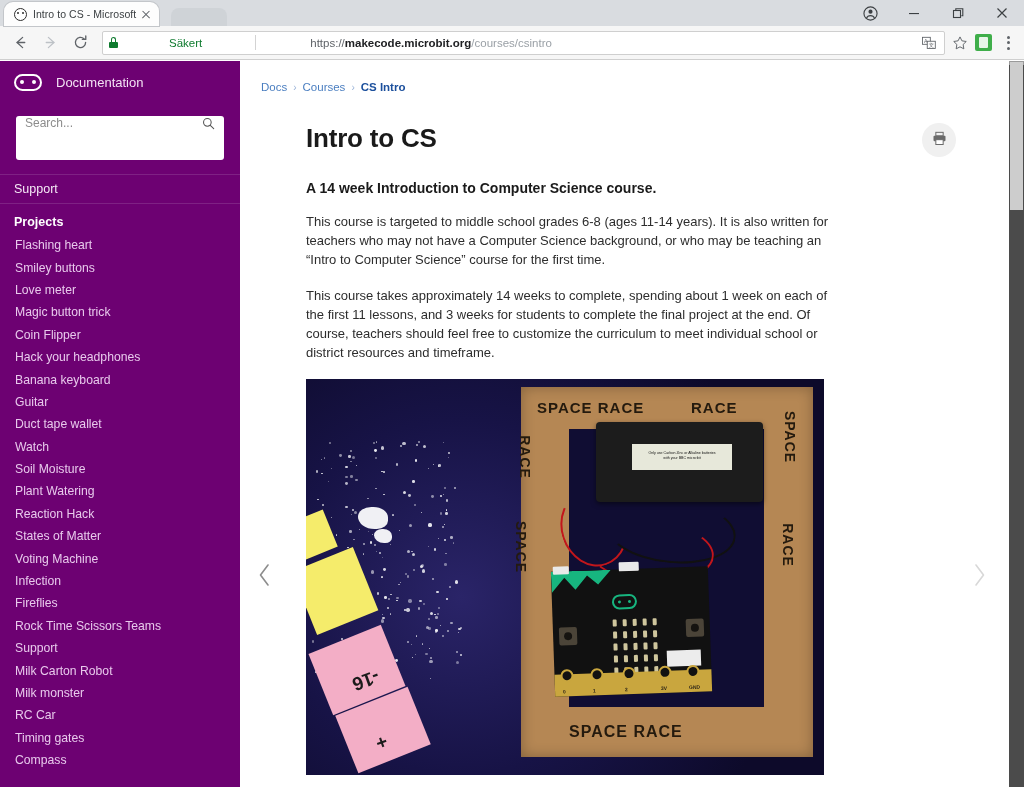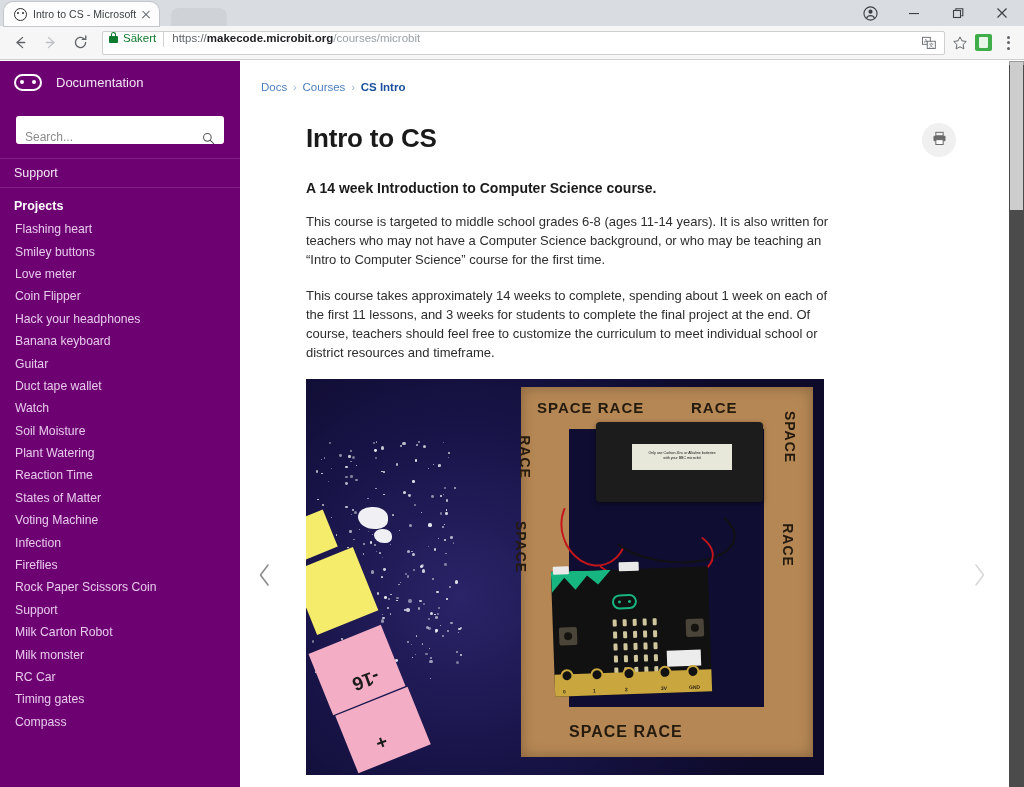--- a/index.html
+++ b/index.html
@@ -122,23 +122,25 @@
 
   .omnibox {
     flex: 1 1 auto;
     height: 24px;
     margin-left: 6px;
     margin-right: 4px;
     background: #ffffff;
     border: 1px solid #cfcfcf;
     border-radius: 2px;
     display: flex;
+    align-items: center;
     padding: 0 6px;
     font-size: 11.5px;
     overflow: hidden;
+    gap: 46px;
   }
   .lock {
     width: 9px; height: 11px;
     position: relative;
     margin-right: 5px;
     flex: 0 0 9px;
   }
   .lock-body {
     position: absolute;
     bottom: 0; left: 0;
@@ -219,25 +221,25 @@
     border-radius: 50%;
     background: #ffffff;
     top: 4.5px;
   }
   .mb-logo:before { left: 4px; }
   .mb-logo:after  { right: 4px; }
   .sb-brand-text { color: #f3e2f4; font-size: 13px; }
 
   .sb-searchwrap { padding: 13px 16px 14px 16px; }
   .sb-search {
-    height: 28px;
+    height: 44px;
     background: #ffffff;
     border-radius: 3px;
     display: flex;
-    align-items: flex-end;
+    align-items: flex-start;
     padding: 0 9px;
   }
   .sb-search input {
     flex: 1 1 auto;
     border: none;
     outline: none;
     font-size: 12px;
     font-family: "Liberation Sans", sans-serif;
     color: #333;
     background: transparent;
@@ -591,21 +593,21 @@
         </svg>
     </div>
 
     <div class="omnibox">
       <span class="lock">
         <span class="lock-shackle"></span>
         <span class="lock-body"></span>
       </span>
       <span class="secure-label">Säkert</span>
       <span class="omni-sep"></span>
-      <span class="url"><span class="scheme">https://</span><span class="host">makecode.microbit.org</span><span class="path">/courses/microbit</span></span>
+      <span class="url"><span class="scheme">https://</span><span class="host">makecode.microbit.org</span><span class="path">/courses/csintro</span></span>
       <span style="flex:1 1 auto"></span>
       <span class="omni-icons">
         <span class="tb-icon">
           <svg width="14" height="14" viewBox="0 0 16 16">
               <rect x="0.5" y="1.5" width="9" height="8" fill="none" stroke="#5f6368" stroke-width="1"></rect>
               <text x="2.2" y="7.6" font-size="6" fill="#5f6368" font-family="Liberation Sans, sans-serif">A</text>
               <rect x="6" y="6" width="9.2" height="8.2" fill="#fff" stroke="#5f6368" stroke-width="1"></rect>
               <text x="7.8" y="12.6" font-size="6" fill="#5f6368" font-family="Liberation Sans, sans-serif">文</text>
             </svg>
         </span>
@@ -656,20 +658,23 @@
           <li>
             <span>Flashing heart</span>
           </li>
           <li>
             <span>Smiley buttons</span>
           </li>
           <li>
             <span>Love meter</span>
           </li>
           <li>
+            <span>Magic button trick</span>
+          </li>
+          <li>
             <span>Coin Flipper</span>
           </li>
           <li>
             <span>Hack your headphones</span>
           </li>
           <li>
             <span>Banana keyboard</span>
           </li>
           <li>
             <span>Guitar</span>
@@ -680,36 +685,36 @@
           <li>
             <span>Watch</span>
           </li>
           <li>
             <span>Soil Moisture</span>
           </li>
           <li>
             <span>Plant Watering</span>
           </li>
           <li>
-            <span>Reaction Time</span>
+            <span>Reaction Hack</span>
           </li>
           <li>
             <span>States of Matter</span>
           </li>
           <li>
             <span>Voting Machine</span>
           </li>
           <li>
             <span>Infection</span>
           </li>
           <li>
             <span>Fireflies</span>
           </li>
           <li>
-            <span>Rock Paper Scissors Coin</span>
+            <span>Rock Time Scissors Teams</span>
           </li>
           <li>
             <span>Support</span>
           </li>
           <li>
             <span>Milk Carton Robot</span>
           </li>
           <li>
             <span>Milk monster</span>
           </li>

